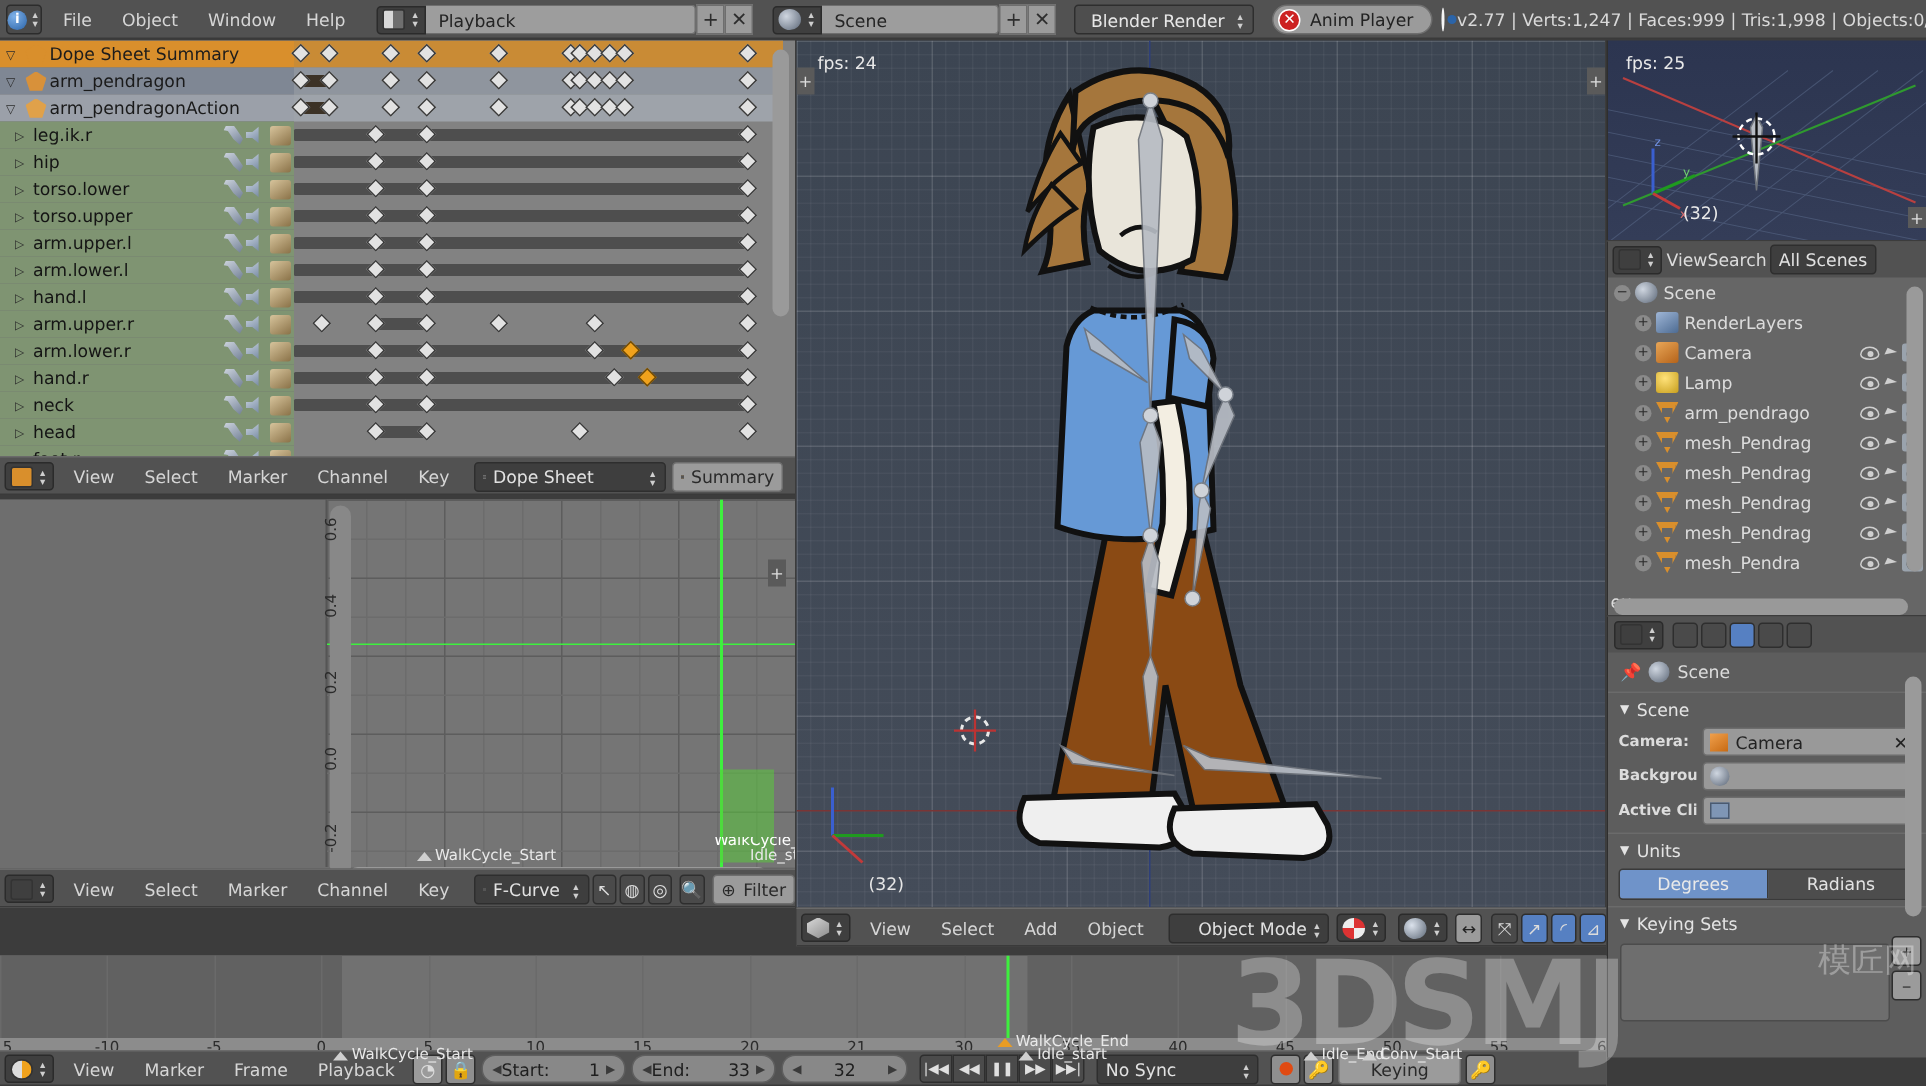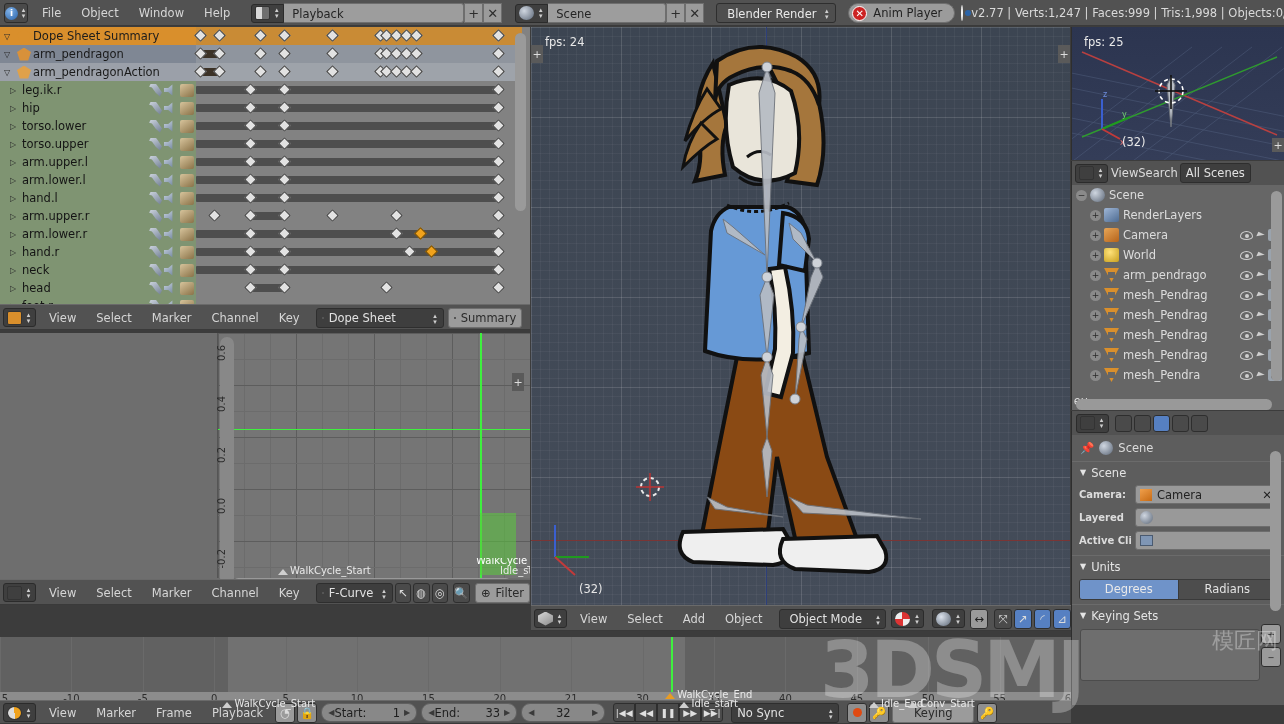--- a/index.html
+++ b/index.html
@@ -902,21 +902,21 @@
       <span class="gl" style="background:linear-gradient(145deg,#d8d8d8,#8a8a8a);clip-path:polygon(50% 0,100% 28%,100% 72%,50% 100%,0 72%,0 28%);"></span>
       <span class="spin">
           <b>▴</b>
           <b>▾</b>
         </span>
     </div>
     <span class="menu">View</span>
     <span class="menu">Select</span>
     <span class="menu">Add</span>
     <span class="menu">Object</span>
-    <div class="combo dark" style="margin-left:6px;width:122px;position:relative;">
+    <div class="combo dark" style="margin-left:6px;width:122px;position:relative;justify-content:center;">
       <span class="gl" style="background:linear-gradient(145deg,#f0a04c,#c76a13);"></span>
       <span>Object Mode</span>
       <span class="spin" style="position:absolute;right:4px;top:4px;">
           <b>▴</b>
           <b>▾</b>
         </span>
     </div>
     <div class="ed-btn" style="margin-left:5px;">
       <span class="gl" style="border-radius:50%;background:repeating-conic-gradient(#d33 0 25%,#eee 0 50%);"></span>
       <span class="spin">
@@ -1006,21 +1006,21 @@
           <span class="ot-name">Camera</span>
           <span class="ot-right">
             <span class="eye"></span>
             <span class="arrowc"></span>
             <span class="camic"></span>
           </span>
         </div>
         <div class="otrow" style="padding-left: 18px;">
           <span class="exp">+</span>
           <span class="ot-ic" style="background: radial-gradient(circle at 40% 30%, rgb(255, 226, 122), rgb(199, 158, 28)); border-radius: 2px; margin-left: 3px;"></span>
-          <span class="ot-name">World</span>
+          <span class="ot-name">Lamp</span>
           <span class="ot-right">
             <span class="eye"></span>
             <span class="arrowc"></span>
             <span class="camic"></span>
           </span>
         </div>
         <div class="otrow" style="padding-left: 18px;">
           <span class="exp">+</span>
           <span class="ot-ic" style="background: transparent; border: 2px solid rgb(217, 143, 44); clip-path: polygon(50% 100%, 0px 0px, 100% 0px); border-radius: 0px; box-shadow: rgb(217, 143, 44) 0px 0px 0px 2px inset; margin-left: 3px;"></span>
           <span class="ot-name">arm_pendrago</span>
@@ -1114,21 +1114,21 @@
     </div>
     <div class="prop-row">
       <label>Camera:</label>
       <div class="prop-field">
         <span style="width:12px;height:12px;background:linear-gradient(145deg,#f0a04c,#c76a13);display:inline-block;"></span>
         <span style="flex:1;">Camera</span>
         <span>✕</span>
       </div>
     </div>
     <div class="prop-row">
-      <label>Layered</label>
+      <label>Backgrou</label>
       <div class="prop-field">
         <span style="width:13px;height:13px;border-radius:50%;background:radial-gradient(circle at 35% 35%,#cfd6e0,#5b6676);display:inline-block;"></span>
         <span style="flex:1;"></span>
       </div>
     </div>
     <div class="prop-row">
       <label>Active Cli</label>
       <div class="prop-field">
         <span style="width:13px;height:11px;background:#7f96b5;border:1px solid #4a5a70;display:inline-block;"></span>
         <span style="flex:1;"></span>

